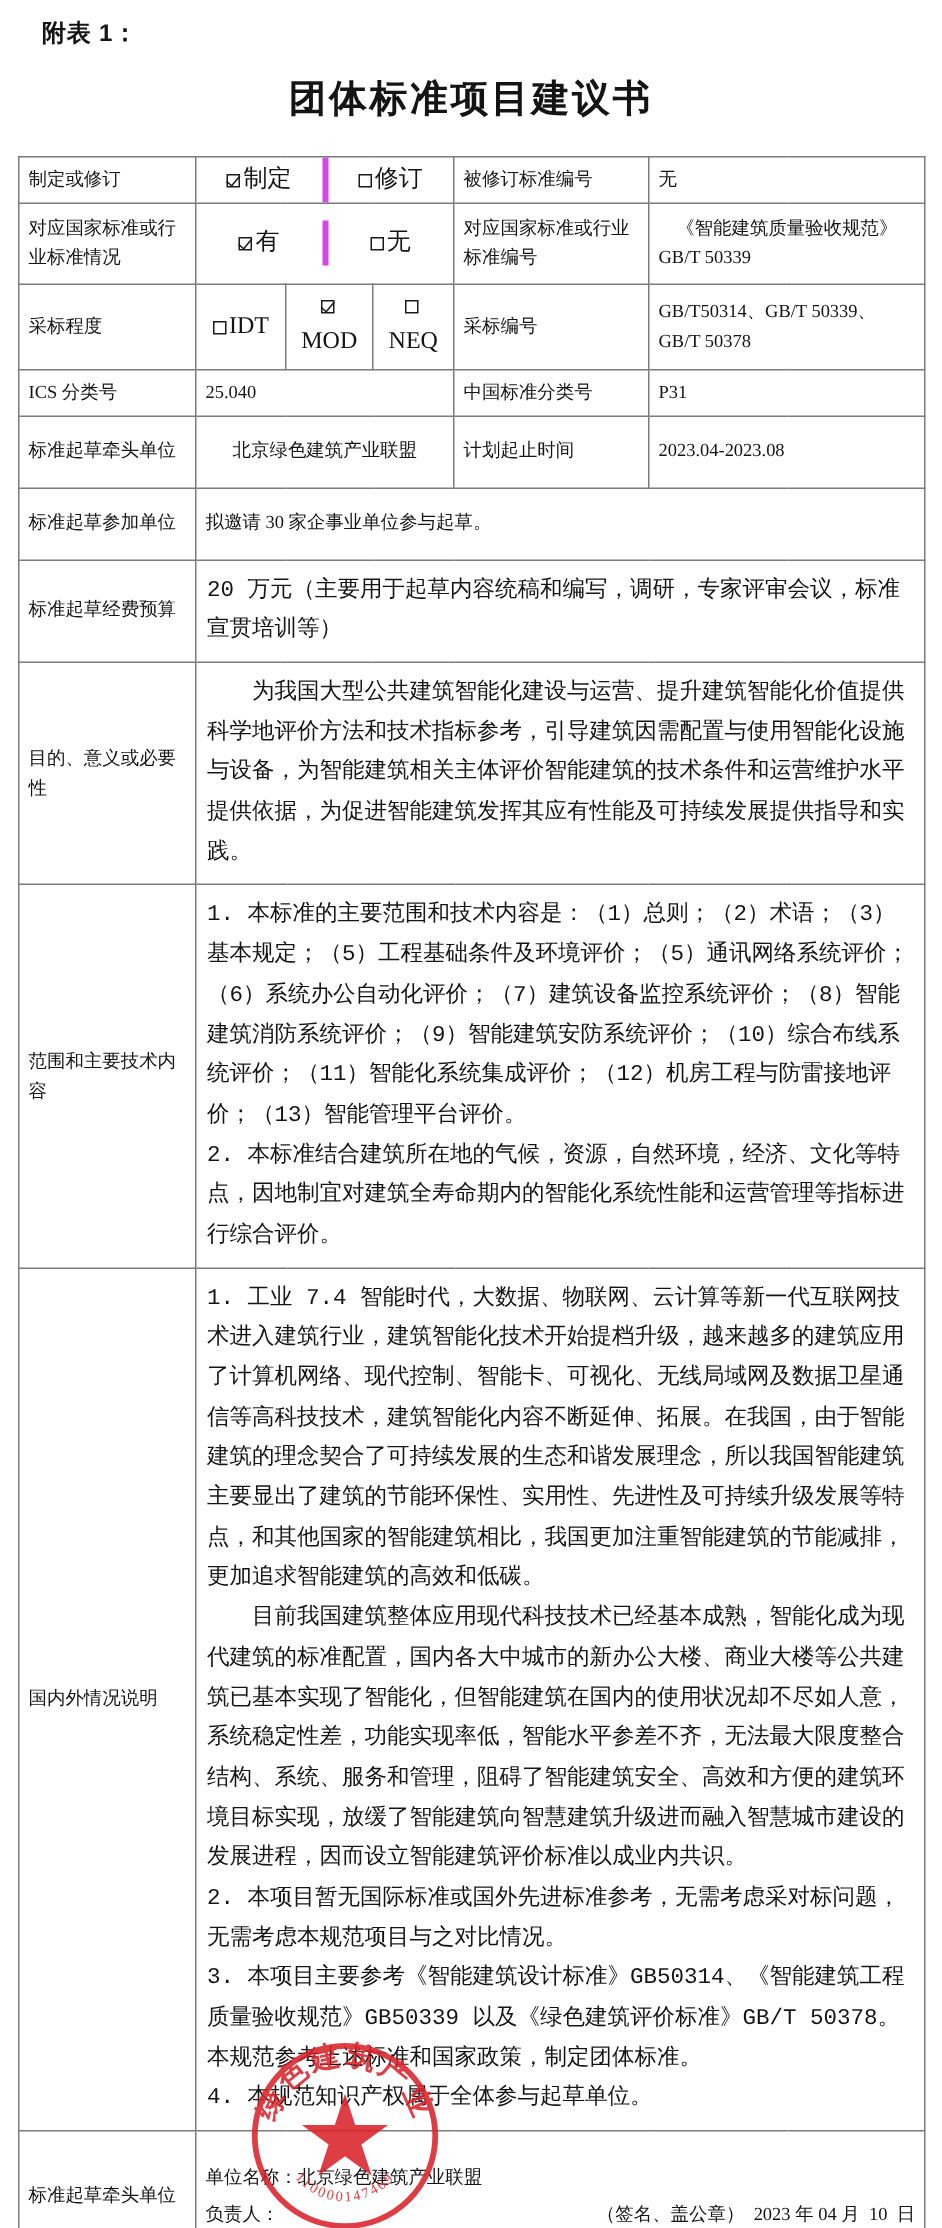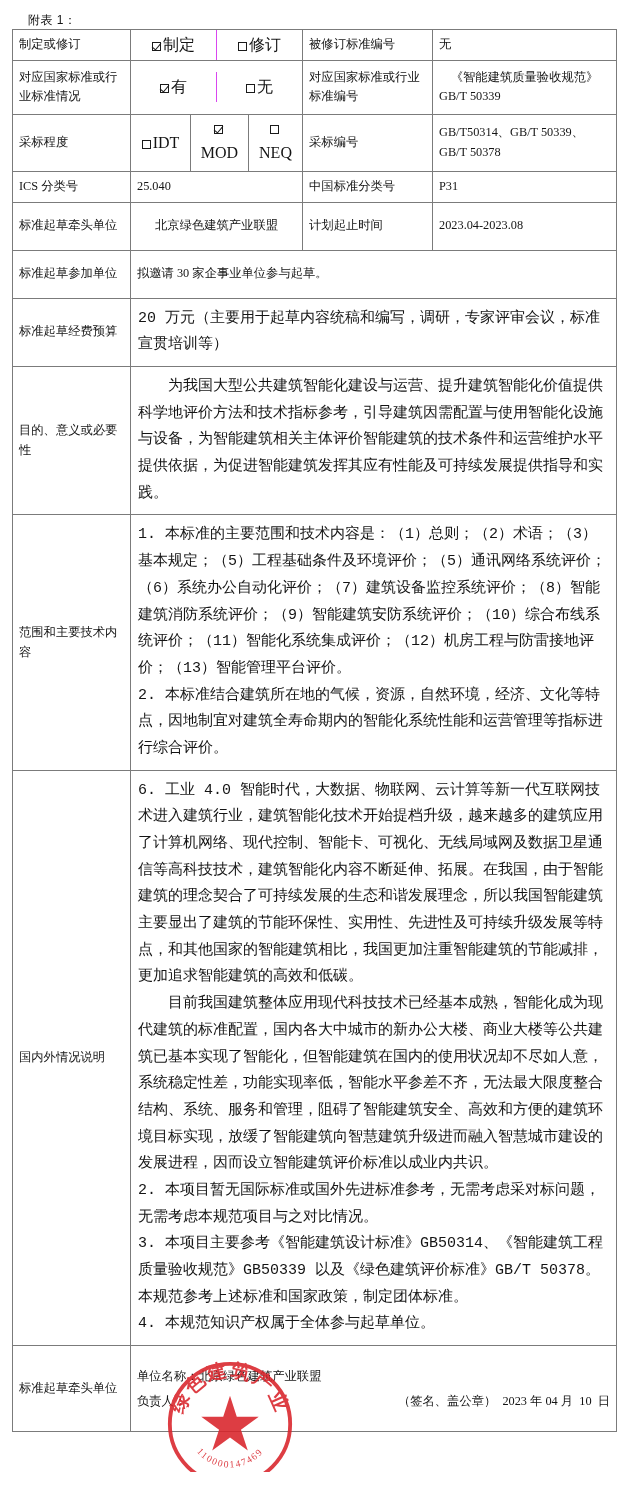--- a/index.html
+++ b/index.html
@@ -8,22 +8,22 @@
     width: 628px;
     background: #ffffff;
     font-family: "Liberation Serif", "DejaVu Serif", serif;
     color: #141414;
     -webkit-font-smoothing: antialiased;
   }
   .page { width: 628px; position: relative; padding: 0 12px 40px 12px; }
 
   .doc-label {
     font-family: "Liberation Sans", sans-serif;
-    font-weight: normal;
-    font-size: 12px;
+    font-weight: bold;
+    font-size: 16px;
     margin: 12px 0 0 16px;
     letter-spacing: 0.5px;
   }
 
   .doc-title {
     text-align: center;
     font-family: "Liberation Sans", sans-serif;
     font-weight: bold;
     font-size: 25px;
     letter-spacing: 2px;
@@ -51,21 +51,21 @@
   
   table.sub {
     width: 100%;
     border-collapse: collapse;
     table-layout: fixed;
   }
   table.sub td {
     border: 0;
     padding: 2px 4px;
   }
-  table.sub td + td { border-left: 1px solid #d946ef; text-align: center; }
+  table.sub td + td { border-left: 4px solid #d946ef; text-align: center; }
   .nopad { padding: 0 !important; }
 
   .cbx {
     display: inline-block;
     width: 9px; height: 9px;
     border: 1px solid #1a1a1a;
     position: relative;
     margin-right: 2px;
     vertical-align: -1px;
   }
@@ -101,20 +101,21 @@
     pointer-events: none;
     z-index: 5;
   }
 </style>
 </head>
 <body>
 
 <div class="page">
 
   <div class="doc-label">附表 1：</div>
+  <div class="doc-title">团体标准项目建议书</div>
 
   <table class="form">
     <colgroup>
       <col style="width:118px">
       <col style="width:60px">
       <col style="width:58px">
       <col style="width:54px">
       <col style="width:130px">
       <col style="width:92px">
       <col style="width:92px">
@@ -219,21 +220,21 @@
       <td class="lbl vcenter" style="height:210px">范围和主要技术内容</td>
       <td colspan="6" class="body-cell top">
         <p class="para-flat">1. 本标准的主要范围和技术内容是：（1）总则；（2）术语；（3）基本规定；（5）工程基础条件及环境评价；（5）通讯网络系统评价；（6）系统办公自动化评价；（7）建筑设备监控系统评价；（8）智能建筑消防系统评价；（9）智能建筑安防系统评价；（10）综合布线系统评价；（11）智能化系统集成评价；（12）机房工程与防雷接地评价；（13）智能管理平台评价。</p>
         <p class="para-flat">2. 本标准结合建筑所在地的气候，资源，自然环境，经济、文化等特点，因地制宜对建筑全寿命期内的智能化系统性能和运营管理等指标进行综合评价。</p>
       </td>
     </tr>
 
     <tr>
       <td class="lbl vcenter" style="height:510px">国内外情况说明</td>
       <td colspan="6" class="body-cell top">
-        <p class="para-flat">6. 工业 4.0 智能时代，大数据、物联网、云计算等新一代互联网技术进入建筑行业，建筑智能化技术开始提档升级，越来越多的建筑应用了计算机网络、现代控制、智能卡、可视化、无线局域网及数据卫星通信等高科技技术，建筑智能化内容不断延伸、拓展。在我国，由于智能建筑的理念契合了可持续发展的生态和谐发展理念，所以我国智能建筑主要显出了建筑的节能环保性、实用性、先进性及可持续升级发展等特点，和其他国家的智能建筑相比，我国更加注重智能建筑的节能减排，更加追求智能建筑的高效和低碳。</p>
+        <p class="para-flat">1. 工业 7.4 智能时代，大数据、物联网、云计算等新一代互联网技术进入建筑行业，建筑智能化技术开始提档升级，越来越多的建筑应用了计算机网络、现代控制、智能卡、可视化、无线局域网及数据卫星通信等高科技技术，建筑智能化内容不断延伸、拓展。在我国，由于智能建筑的理念契合了可持续发展的生态和谐发展理念，所以我国智能建筑主要显出了建筑的节能环保性、实用性、先进性及可持续升级发展等特点，和其他国家的智能建筑相比，我国更加注重智能建筑的节能减排，更加追求智能建筑的高效和低碳。</p>
         <p class="para">目前我国建筑整体应用现代科技技术已经基本成熟，智能化成为现代建筑的标准配置，国内各大中城市的新办公大楼、商业大楼等公共建筑已基本实现了智能化，但智能建筑在国内的使用状况却不尽如人意，系统稳定性差，功能实现率低，智能水平参差不齐，无法最大限度整合结构、系统、服务和管理，阻碍了智能建筑安全、高效和方便的建筑环境目标实现，放缓了智能建筑向智慧建筑升级进而融入智慧城市建设的发展进程，因而设立智能建筑评价标准以成业内共识。</p>
         <p class="para-flat">2. 本项目暂无国际标准或国外先进标准参考，无需考虑采对标问题，无需考虑本规范项目与之对比情况。</p>
         <p class="para-flat">3. 本项目主要参考《智能建筑设计标准》GB50314、《智能建筑工程质量验收规范》GB50339 以及《绿色建筑评价标准》GB/T 50378。本规范参考上述标准和国家政策，制定团体标准。</p>
         <p class="para-flat">4. 本规范知识产权属于全体参与起草单位。</p>
       </td>
     </tr>
 
     <tr class="sig-row">
       <td class="lbl vcenter">标准起草牵头单位</td>
       <td colspan="6" class="vcenter">

